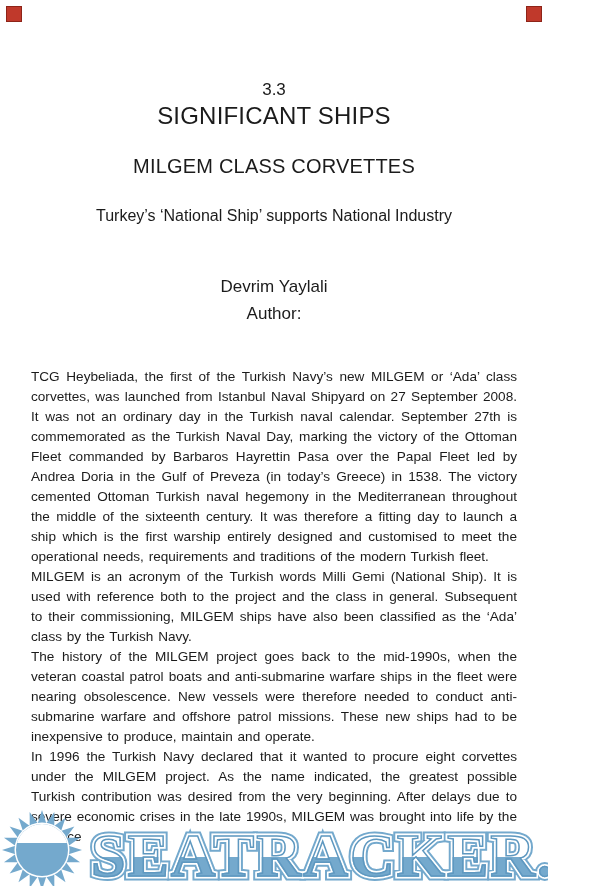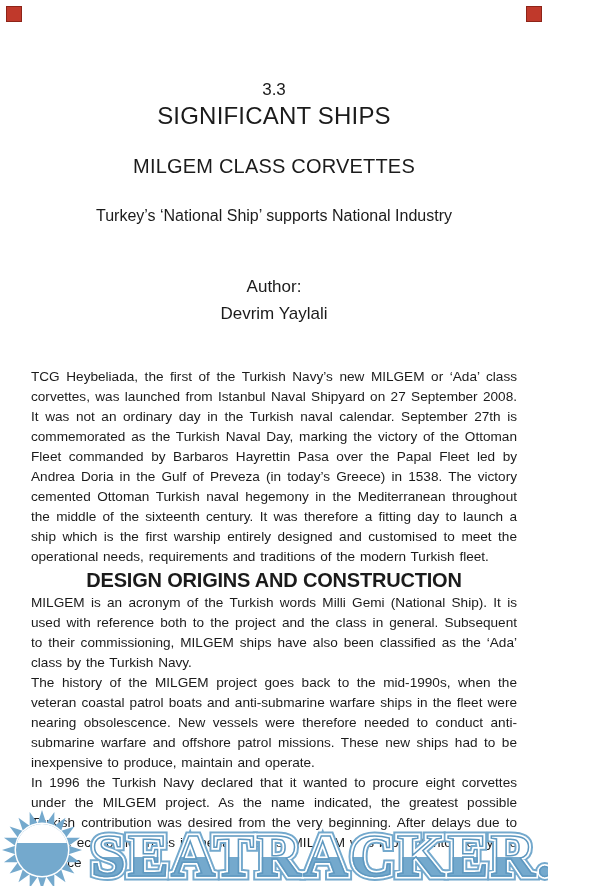--- a/index.html
+++ b/index.html
@@ -91,28 +91,27 @@
   <div class="corner-marker tr" style="background:#c0392b; border:1px solid #8e2418;"></div>
 
   <div class="content">
 
     <div class="title-block">
       <div class="sec-num">3.3</div>
       <div class="sec-title">SIGNIFICANT SHIPS</div>
       <div class="article-title">MILGEM CLASS CORVETTES</div>
       <div class="subtitle">Turkey’s ‘National Ship’ supports National Industry</div>
       <div class="author-block">
+        <div>Devrim Yaylali</div>
         <div>Author:</div>
-        <div>Devrim Yaylali</div>
       </div>
     </div>
 
     <div class="body-text">
       <p>TCG Heybeliada, the first of the Turkish Navy’s new MILGEM or ‘Ada’ class corvettes, was launched from Istanbul Naval Shipyard on 27 September 2008. It was not an ordinary day in the Turkish naval calendar. September 27th is commemorated as the Turkish Naval Day, marking the victory of the Ottoman Fleet commanded by Barbaros Hayrettin Pasa over the Papal Fleet led by Andrea Doria in the Gulf of Preveza (in today’s Greece) in 1538. The victory cemented Ottoman Turkish naval hegemony in the Mediterranean throughout the middle of the sixteenth century. It was therefore a fitting day to launch a ship which is the first warship entirely designed and customised to meet the operational needs, requirements and traditions of the modern Turkish fleet.</p>
-      <h2 class="design-heading">DESIGN ORIGINS AND CONSTRUCTION</h2>
       <p>MILGEM is an acronym of the Turkish words Milli Gemi (National Ship). It is used with reference both to the project and the class in general. Subsequent to their commissioning, MILGEM ships have also been classified as the ‘Ada’ class by the Turkish Navy.</p>
       <p>The history of the MILGEM project goes back to the mid-1990s, when the veteran coastal patrol boats and anti-submarine warfare ships in the fleet were nearing obsolescence. New vessels were therefore needed to conduct anti-submarine warfare and offshore patrol missions. These new ships had to be inexpensive to produce, maintain and operate.</p>
       <p>In 1996 the Turkish Navy declared that it wanted to procure eight corvettes under the MILGEM project. As the name indicated, the greatest possible Turkish contribution was desired from the very beginning. After delays due to severe economic crises in the late 1990s, MILGEM was brought into life by the Defence</p>
     </div>
 
   </div>
 
   <div class="watermark">
 
     <svg class="sun" viewBox="0 0 100 100" aria-hidden="true">

